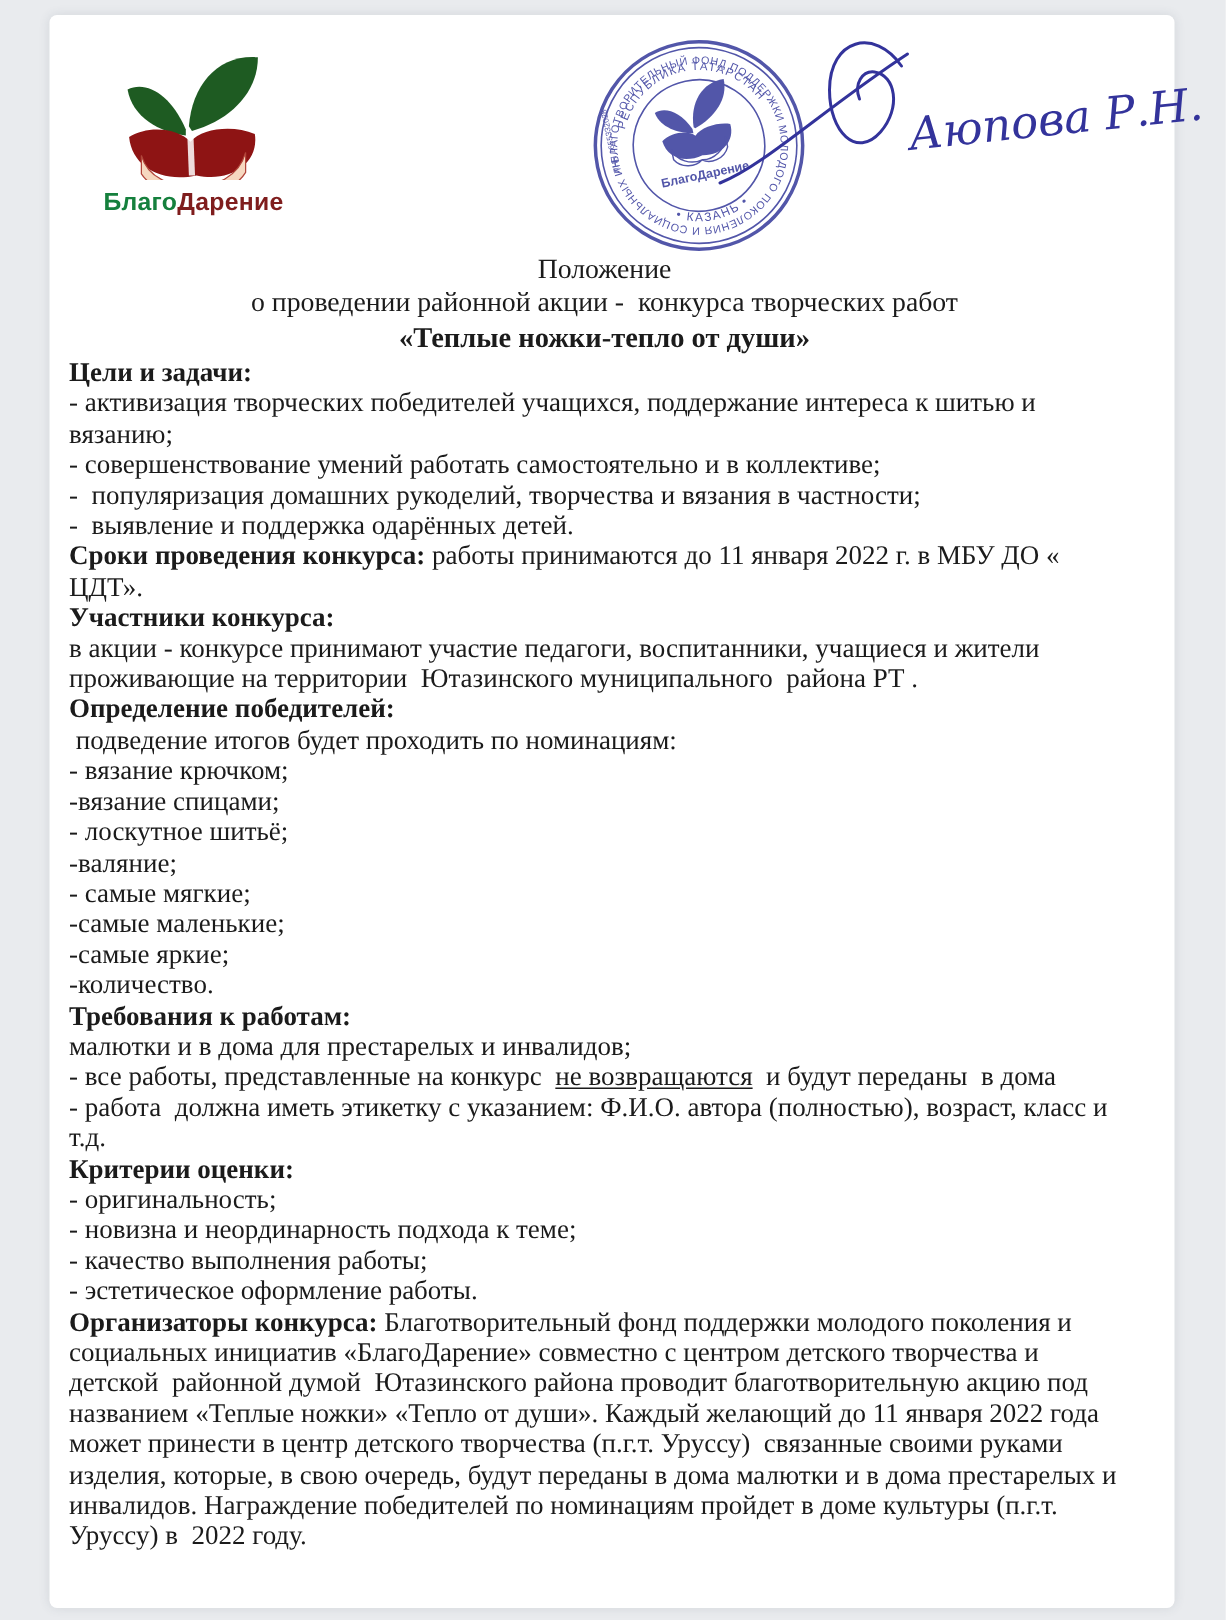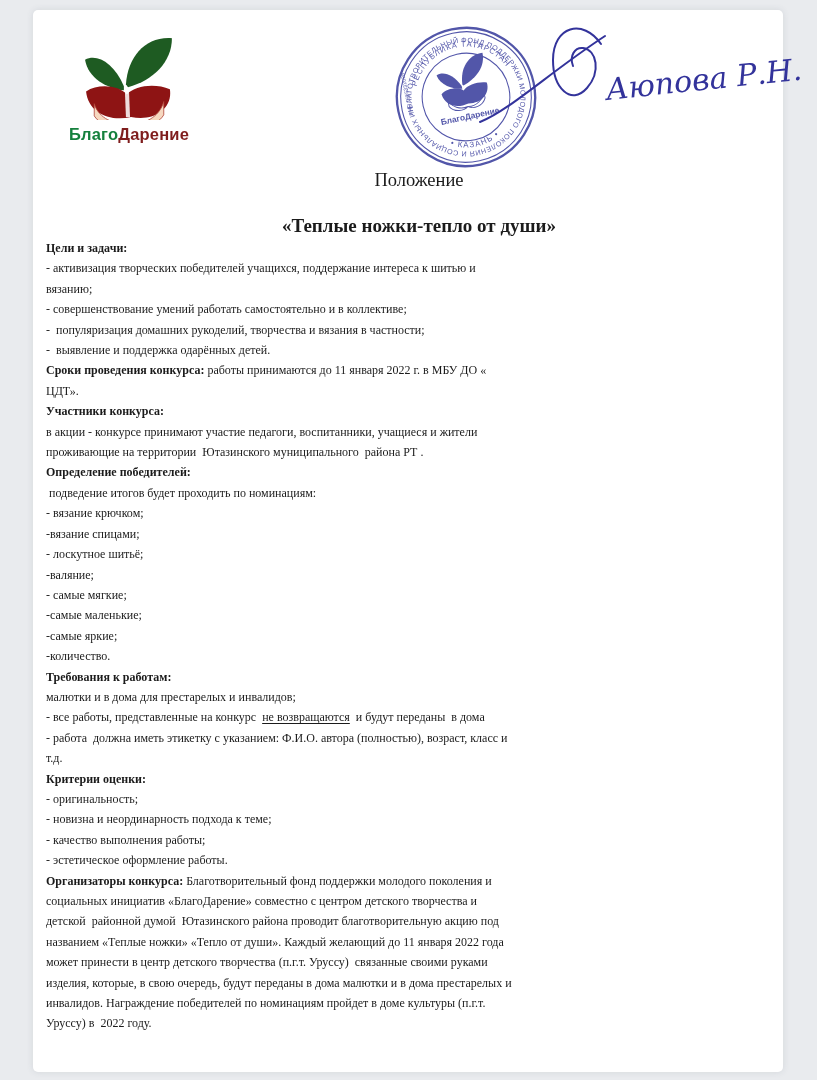--- a/index.html
+++ b/index.html
@@ -14,27 +14,27 @@
   .lg-green{color:#15803d;}
   .lg-red{color:#7f1d1d;}
   
   .stamp{position:absolute;left:393px;top:24px;width:146px;height:146px;
     transform:rotate(-12deg);opacity:.88;}
   .stamp text{fill:#3b3f9e;font-family:"Liberation Sans",sans-serif;}
   
   .sig{position:absolute;left:455px;top:14px;width:345px;height:130px;}
   .sig text{fill:#33339b;font-family:"DejaVu Serif",serif;font-style:italic;}
   
-  .tline{position:absolute;left:58px;width:722px;text-align:center;
+  .tline{position:absolute;left:42px;width:722px;text-align:center;
     white-space:pre;color:#1b1b1b;font-size:18.5px;}
   .t1{top:170px;}
   .t2{top:192px;}
   .t3{top:215px;font-weight:bold;font-size:19px;font-family:Liberation Serif, serif;}
   .bodycol{position:absolute;left:46px;top:238px;width:726px;}
-  .line{font-size:12px;line-height:20.4px;white-space:pre;color:#1b1b1b;}
+  .line{font-size:18px;line-height:20.4px;white-space:pre;color:#1b1b1b;}
   .b{font-weight:bold;}
   .u{text-decoration:underline;text-underline-offset:2px;}
 </style>
 </head>
 <body>
 
 <div class="stage">
   <div class="paper"></div>
 
   <div class="logo">
@@ -82,20 +82,21 @@
     <text x="75" y="98" font-size="8.6" text-anchor="middle" font-weight="bold">БлагоДарение</text>
   </svg>
 
   <svg class="sig" viewBox="0 0 345 130">
     <path d="M25,108 C55,96 95,58 150,22" fill="none" stroke="#33339b" stroke-width="2" stroke-linecap="round"></path>
     <path d="M146,30 C128,4 98,12 98,46 C98,74 116,92 132,74 C146,58 142,36 128,34 C120,33 114,42 118,52" fill="none" stroke="#33339b" stroke-width="2" stroke-linecap="round"></path>
     <text x="152" y="86" font-size="30" transform="rotate(-6 152 86)">Аюпова Р.Н.</text>
   </svg>
 
   <div class="tline t1">Положение</div>
+  <div class="tline t2">о проведении районной акции -  конкурса творческих работ</div>
   <div class="tline t3">«Теплые ножки-тепло от души»</div>
 
   <div class="bodycol">
       <div class="line"><span class="b">Цели и задачи:</span></div>
       <div class="line"><span>- активизация творческих победителей учащихся, поддержание интереса к шитью и</span></div>
       <div class="line"><span>вязанию;</span></div>
       <div class="line"><span>- совершенствование умений работать самостоятельно и в коллективе;</span></div>
       <div class="line"><span>-  популяризация домашних рукоделий, творчества и вязания в частности;</span></div>
       <div class="line"><span>-  выявление и поддержка одарённых детей.</span></div>
       <div class="line"><span class="b">Сроки проведения конкурса:</span><span> работы принимаются до 11 января 2022 г. в МБУ ДО «</span></div>

